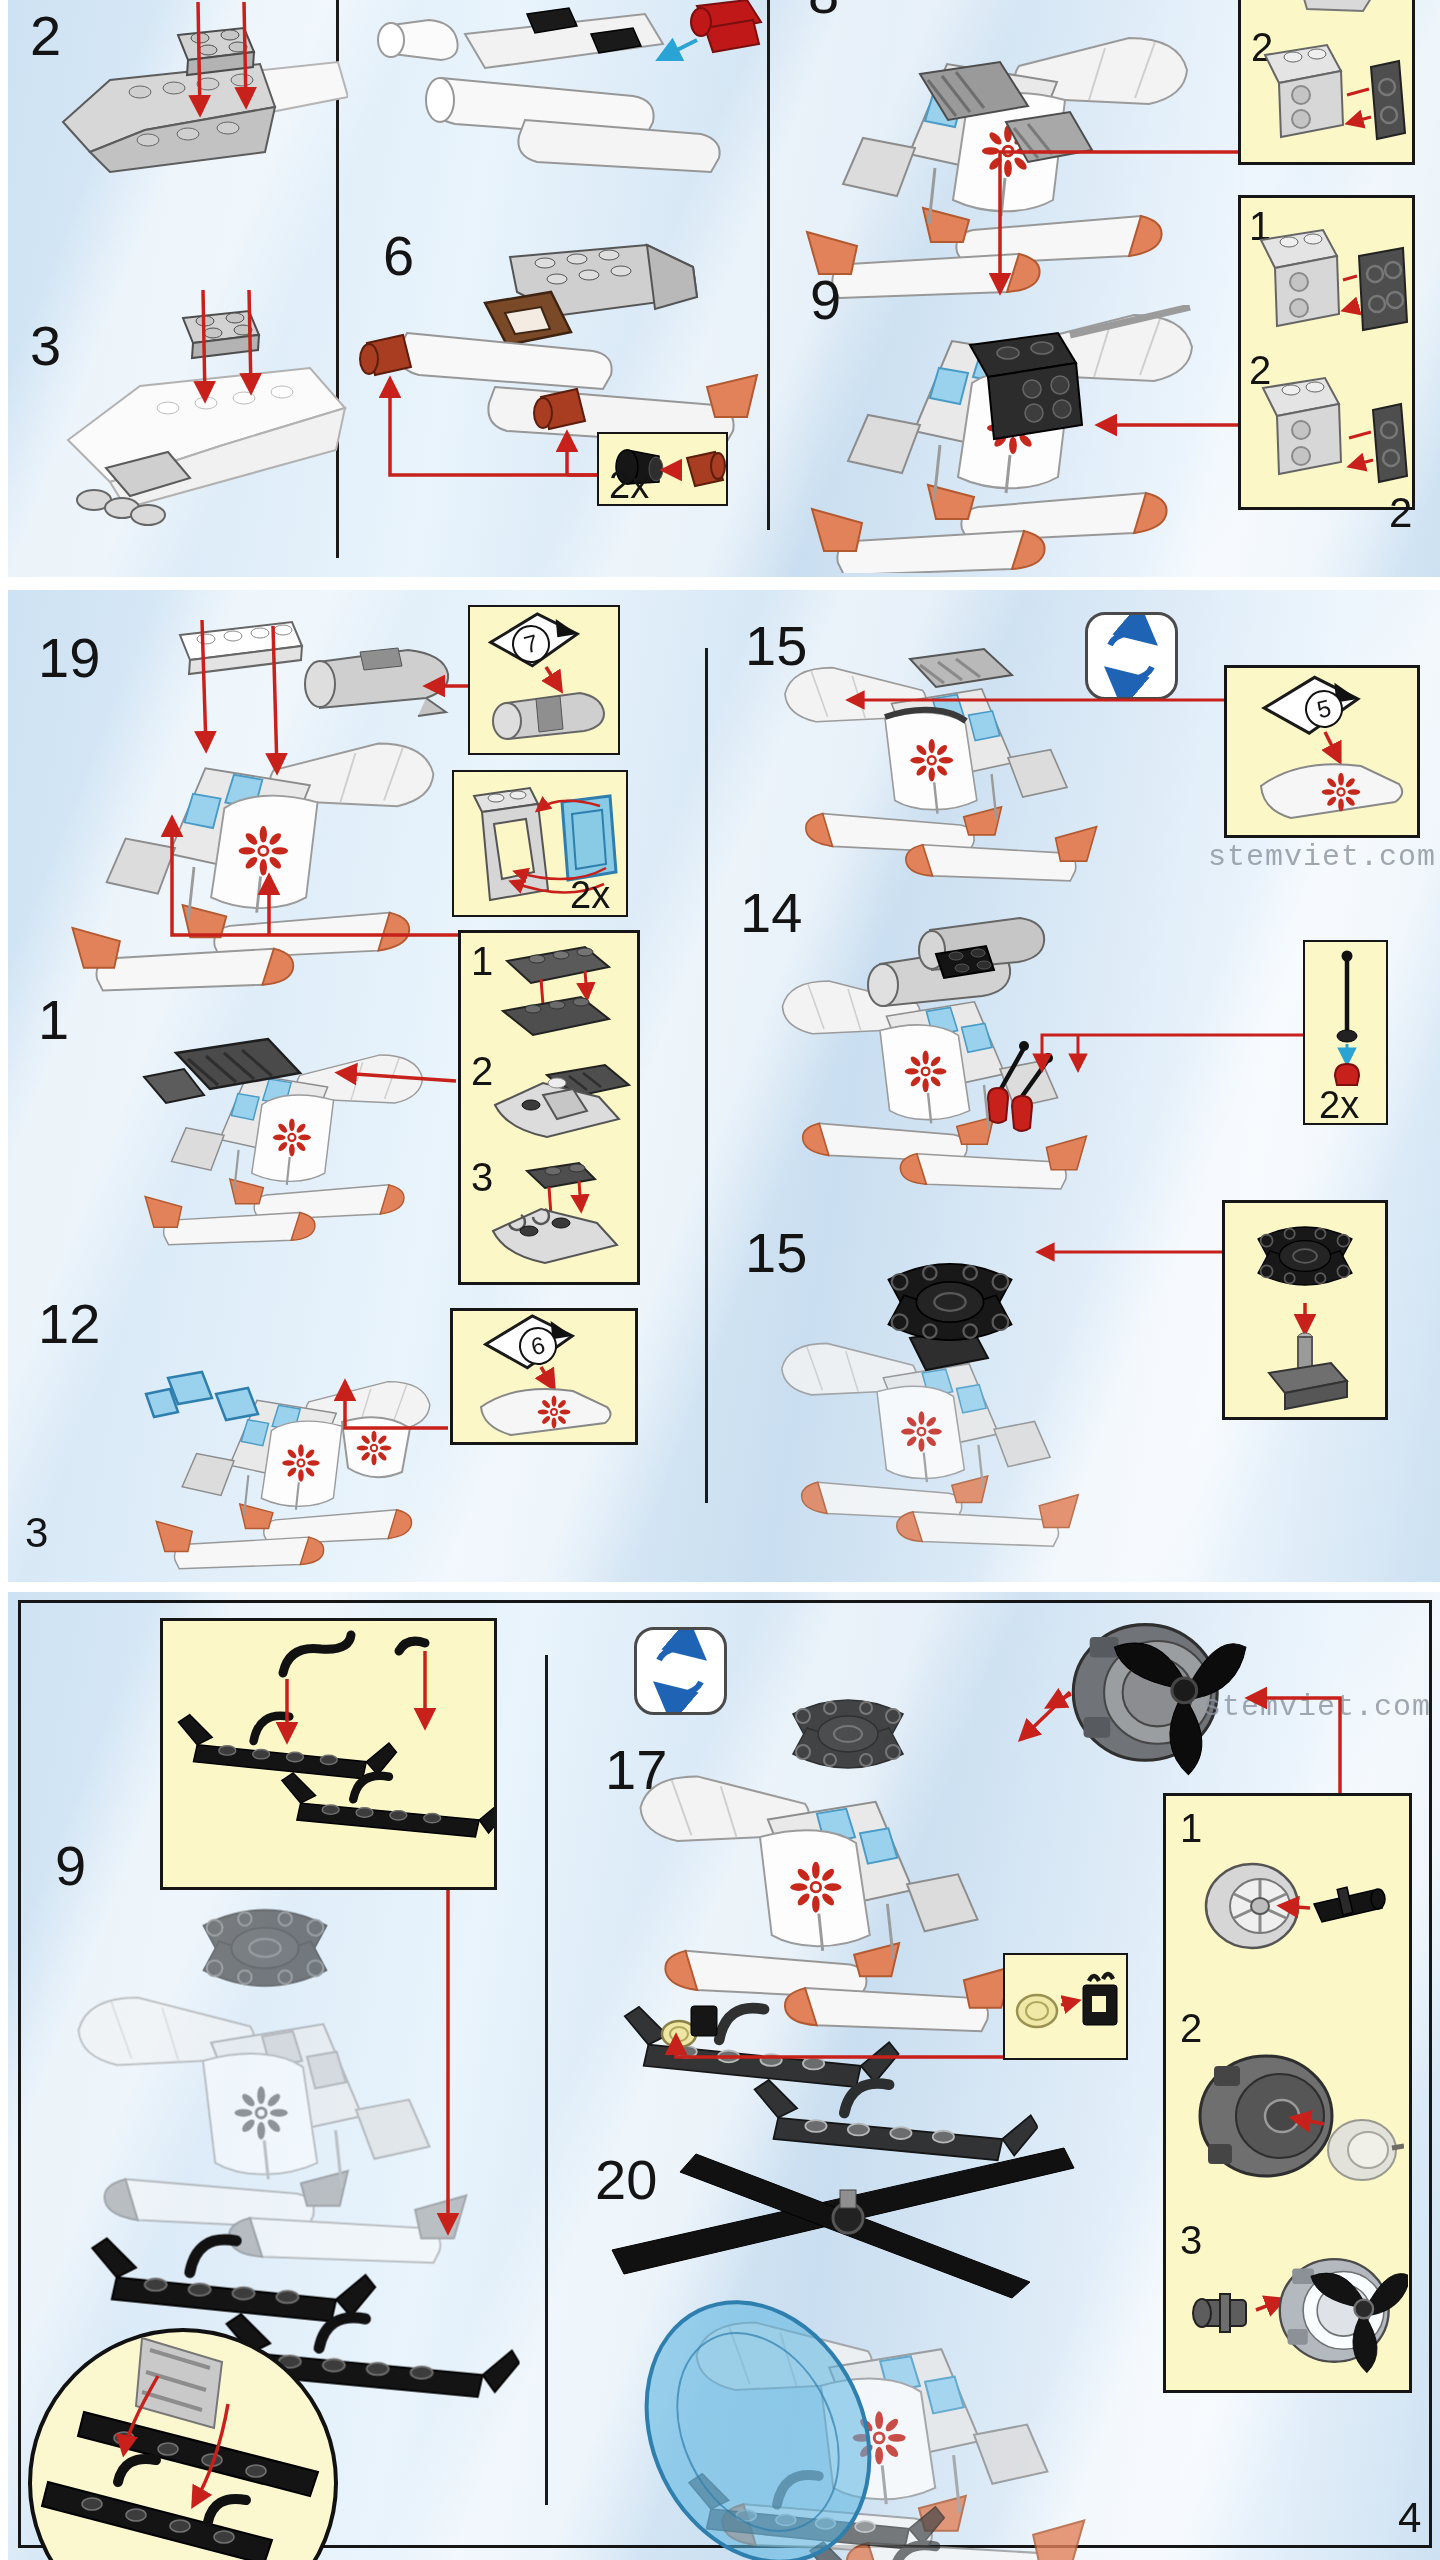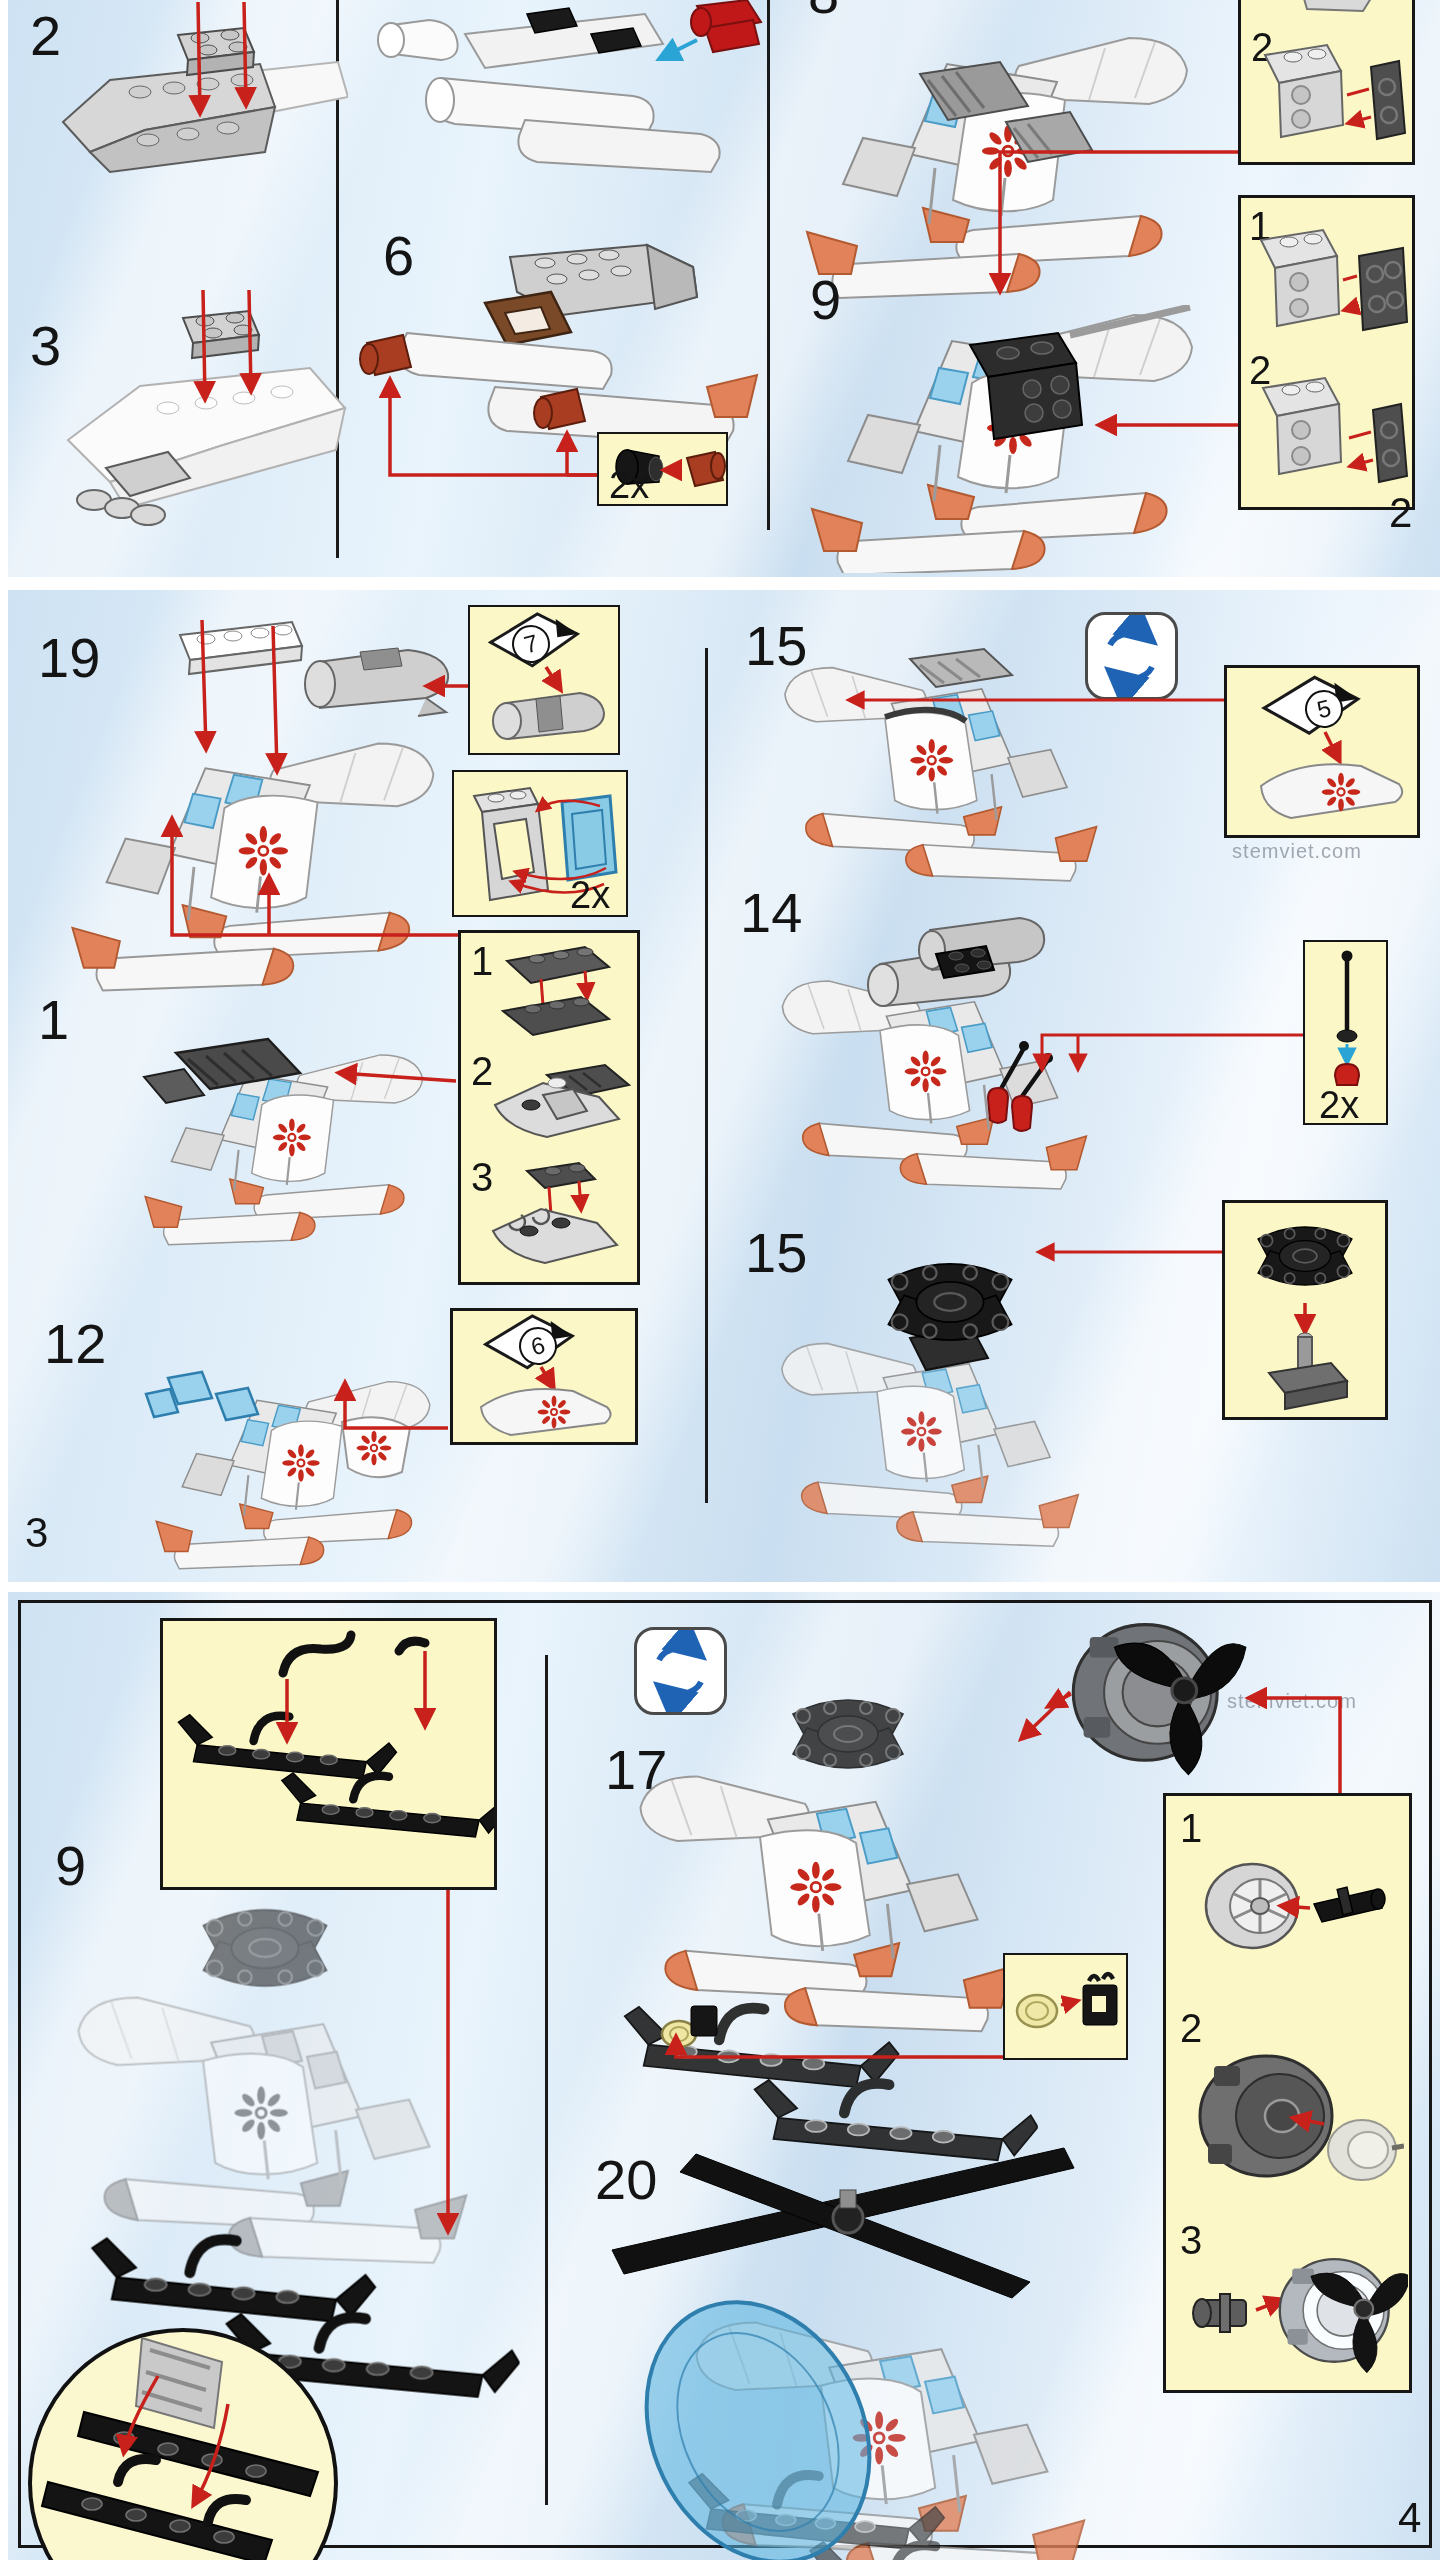--- a/index.html
+++ b/index.html
@@ -9,21 +9,21 @@
     background:
       repeating-linear-gradient(112deg, rgba(255,255,255,0) 0 140px, rgba(255,255,255,.55) 215px 300px, rgba(255,255,255,0) 385px 560px),
       linear-gradient(100deg,#cee2f3 0%,#e9f4fc 33%,#c9def0 58%,#eef6fd 84%,#cde1f2 100%);}
   .abs{position:absolute;}
   .stepnum{position:absolute;font-size:56px;line-height:1;color:#141414;}
   .pagenum{position:absolute;font-size:42px;line-height:1;color:#141414;}
   .subnum{font-size:40px;line-height:1;color:#141414;position:absolute;}
   .count{font-size:38px;line-height:1;color:#141414;position:absolute;}
   .callout{position:absolute;background:#fbf7c6;border:3px solid #161616;box-sizing:border-box;}
   .divider{position:absolute;background:#1a1a1a;width:3px;}
-  .watermark{position:absolute;font-size:20px;letter-spacing:1px;color:#8b939e;opacity:.8;text-align:center;}
+  .watermark{position:absolute;font-size:30px;letter-spacing:1px;color:#8b939e;opacity:.8;text-align:right;font-family:Liberation Mono, monospace;}
   .rotate-box{position:absolute;background:#ffffff;border:3px solid #4a4a4a;border-radius:20px;box-sizing:border-box;}
   .circlenum{position:absolute;width:34px;height:34px;border:2.5px solid #111;border-radius:50%;
              font-size:24px;line-height:34px;text-align:center;background:#fff;transform:rotate(-14deg);}
   .magnifier{position:absolute;border:4px solid #111;border-radius:50%;background:#fbf7cf;overflow:hidden;box-sizing:border-box;}
   svg{display:block;}
   .overlay{position:absolute;left:0;top:0;pointer-events:none;}
 </style>
 </head>
 <body>
 
@@ -466,21 +466,21 @@
       <path d="M10 70 L58 48 L114 62 L134 84 L62 102 Q22 94 10 70 Z" fill="#dcdcdc" stroke="#555" stroke-width="2"></path>
       <g fill="none" stroke="#555" stroke-width="2.5">
         <path d="M26 62 a8 8 0 1 0 12 -8"></path>
           <path d="M50 56 a8 8 0 1 0 12 -8"></path>
       </g>
       <ellipse cx="46" cy="70" rx="9" ry="5" fill="#3a3a3a" stroke="#111"></ellipse>
       <ellipse cx="78" cy="62" rx="9" ry="5" fill="#3a3a3a" stroke="#111"></ellipse>
     </svg>
   </div>
 
-  <div class="stepnum" style="left:30px;top:726px;margin-left:6px;">12</div>
+  <div class="stepnum" style="left:30px;top:706px;">12</div>
   <svg class="abs" style="left:22px;top:752px;" width="430" height="235" viewBox="0 0 430 235">
     <g transform="translate(420,18) scale(-0.72,0.72)">
         <use href="#p-heli" width="440" height="310"></use>
       </g>
     <g fill="#9ad2ee" stroke="#2e7fae" stroke-width="2.5">
       <polygon points="138,36 172,30 182,56 148,62"></polygon>
       <polygon points="186,52 218,46 228,72 196,78"></polygon>
       <polygon points="116,52 140,47 148,70 124,75"></polygon>
     </g>
     <path d="M312 80 Q352 68 380 86 L372 130 Q344 142 318 126 Z" fill="#fdfdfd" stroke="#999" stroke-width="2"></path>

